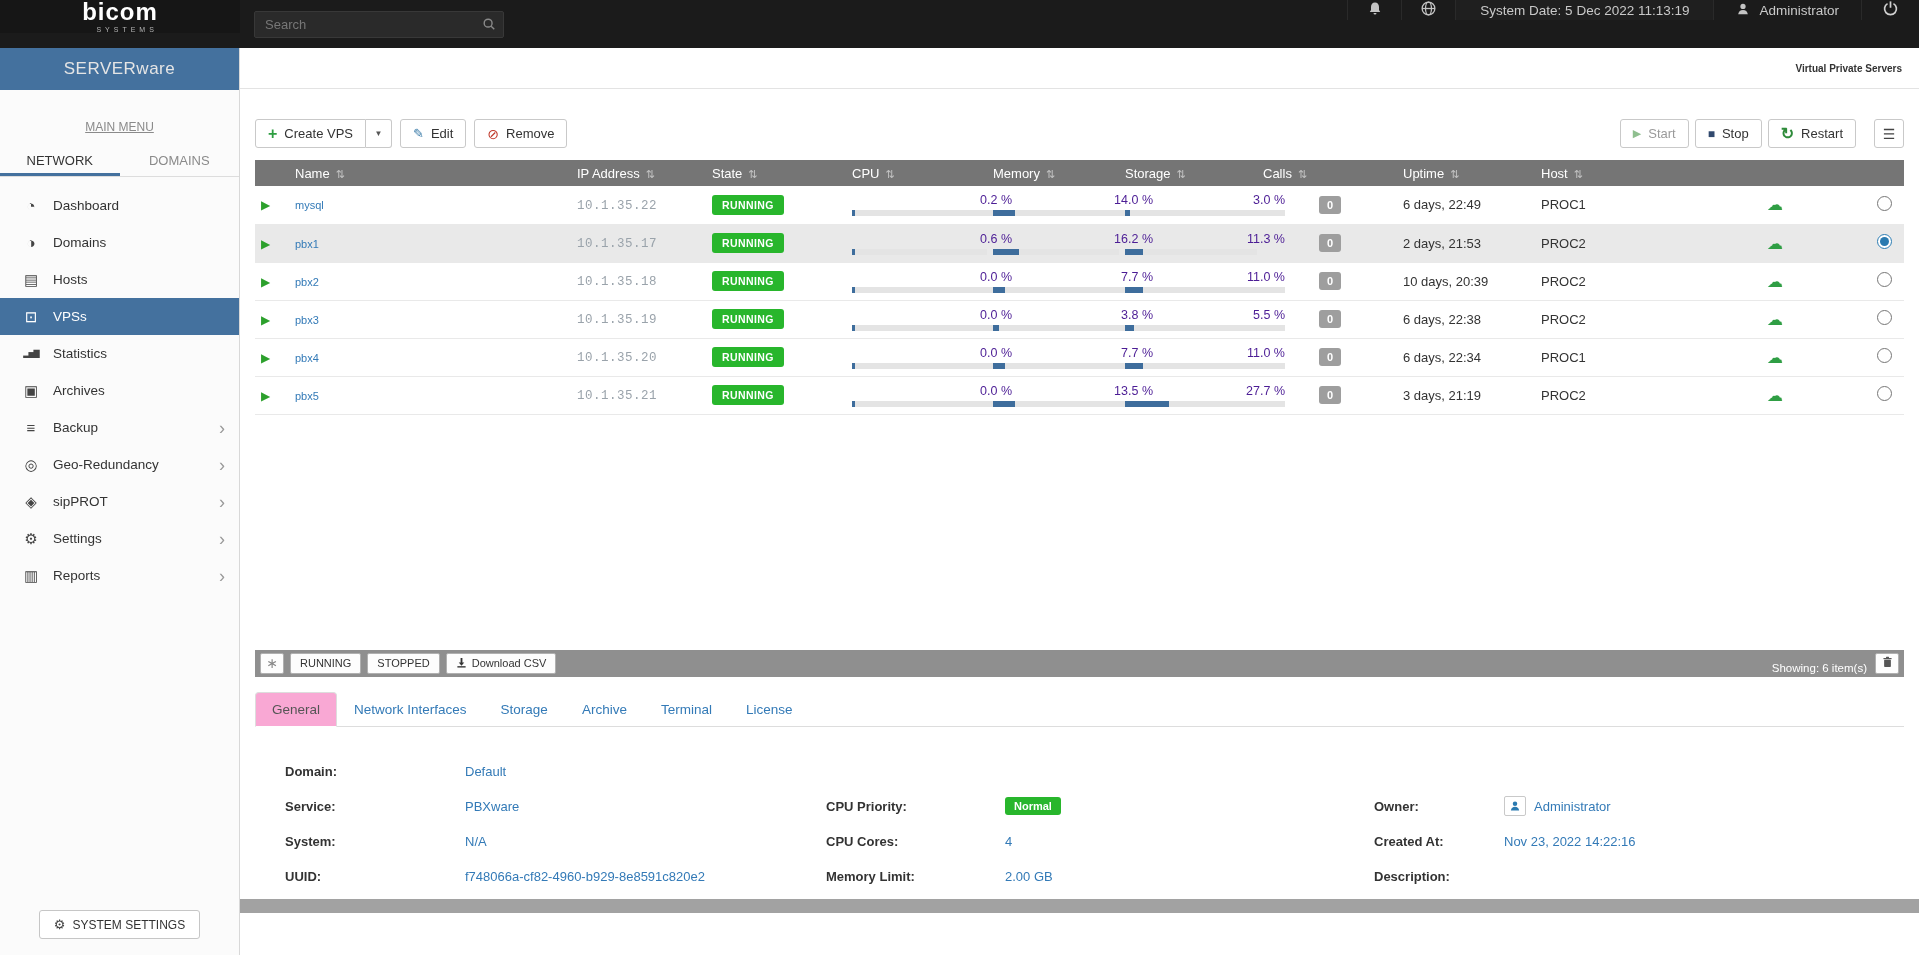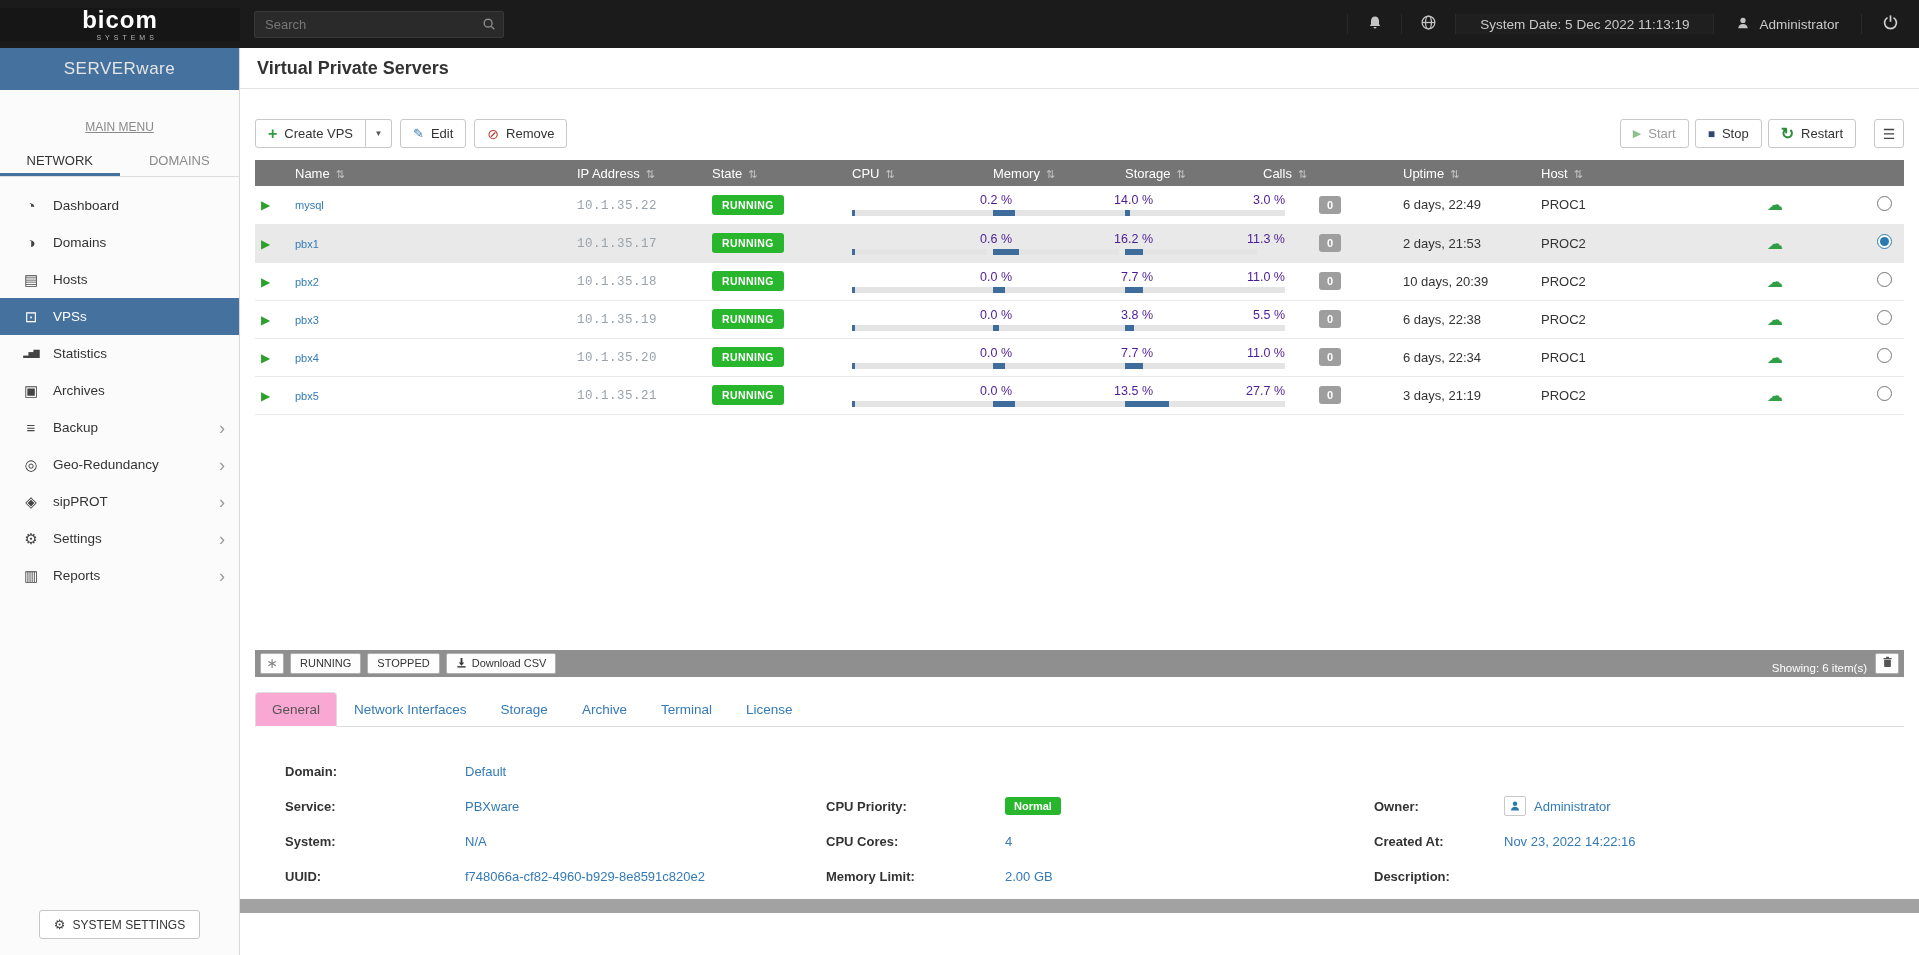--- a/index.html
+++ b/index.html
@@ -4,21 +4,21 @@
 <style>
   * { box-sizing: border-box; margin: 0; padding: 0; }
   html, body { width: 1919px; height: 955px; }
   body { font-family: "Liberation Sans", sans-serif; font-size: 13px; color: #333; background: #fff; overflow: hidden; }
   button { font-family: inherit; cursor: pointer; background: none; border: none; }
   a { cursor: pointer; }
 
   .app { display: flex; flex-direction: column; height: 100%; }
 
   
-  .topbar { flex: 0 0 48px; background: #1b1b1b; display: flex; align-items: center; }
+  .topbar { flex: 0 0 48px; background: #1b1b1b; display: flex; align-items: flex-start; }
   .logo { width: 240px; background: #161616; display: flex; align-items: center; justify-content: center; }
   .logo-inner { display: flex; flex-direction: column; line-height: 1; }
   .logo-main { color: #fff; font-weight: bold; font-size: 24px; letter-spacing: 1px; }
   .logo-sub { color: #b5b5b5; font-size: 7px; letter-spacing: 4px; align-self: flex-end; margin-top: 2px; }
   .search-wrap { position: relative; align-self: center; margin-left: 14px; }
   .search-input { width: 250px; height: 27px; background: #2a2a2a; border: 1px solid #383838; border-radius: 2px; color: #ddd; padding: 0 30px 0 10px; font-size: 13px; }
   .search-input::placeholder { color: #777; }
   .search-ico { position: absolute; right: 8px; top: 6px; }
   .topbar-right { margin-left: auto; display: flex; align-items: stretch; }
   .tb-btn { width: 54px; display: flex; align-items: center; justify-content: center; border-left: 1px solid #2a2a2a; }
@@ -43,21 +43,21 @@
   .mi-label { font-size: 13.5px; }
   .menu-item.active { background: #44719e; color: #fff; }
   .menu-item.active .mi-icon { color: #fff; }
   .mi-chevron { margin-left: auto; color: #999; font-size: 18px; line-height: 1; }
   .sys-settings { margin-top: auto; padding: 14px 0 16px; display: flex; justify-content: center; }
   .sys-btn { display: inline-flex; align-items: center; gap: 7px; background: #fff; border: 1px solid #c6c6c6; border-radius: 3px; height: 29px; padding: 0 14px; font-size: 12px; color: #333; }
   .sys-btn .gear { font-size: 13px; color: #444; }
 
   
   .main { flex: 1; display: flex; flex-direction: column; background: #fff; position: relative; min-width: 0; }
-  .page-title-bar { flex: 0 0 41px; border-bottom: 1px solid #e3e3e3; display: flex; align-items: center; padding: 0 17px; font-weight: bold; font-size: 18px; color: #333; }
+  .page-title-bar { flex: 0 0 41px; border-bottom: 1px solid #e3e3e3; display: flex; align-items: center; padding: 0 17px; font-weight: bold; font-size: 10px; color: #333; justify-content: flex-end; }
   .content { padding: 0 15px; }
 
   
   .toolbar { margin-top: 30px; margin-bottom: 12px; display: flex; align-items: center; }
   .toolbar-left { display: flex; gap: 8px; align-items: center; }
   .toolbar-right { margin-left: auto; display: flex; gap: 6px; align-items: center; }
   .btn { display: inline-flex; align-items: center; gap: 7px; height: 29px; padding: 0 12px; background: #fff; border: 1px solid #c9c9c9; border-radius: 3px; font-size: 13px; color: #333; }
   .btn-split { display: inline-flex; }
   .btn-split .btn-main { border-radius: 3px 0 0 3px; }
   .btn-caret { border-radius: 0 3px 3px 0; border-left: none; width: 26px; padding: 0; justify-content: center; }

